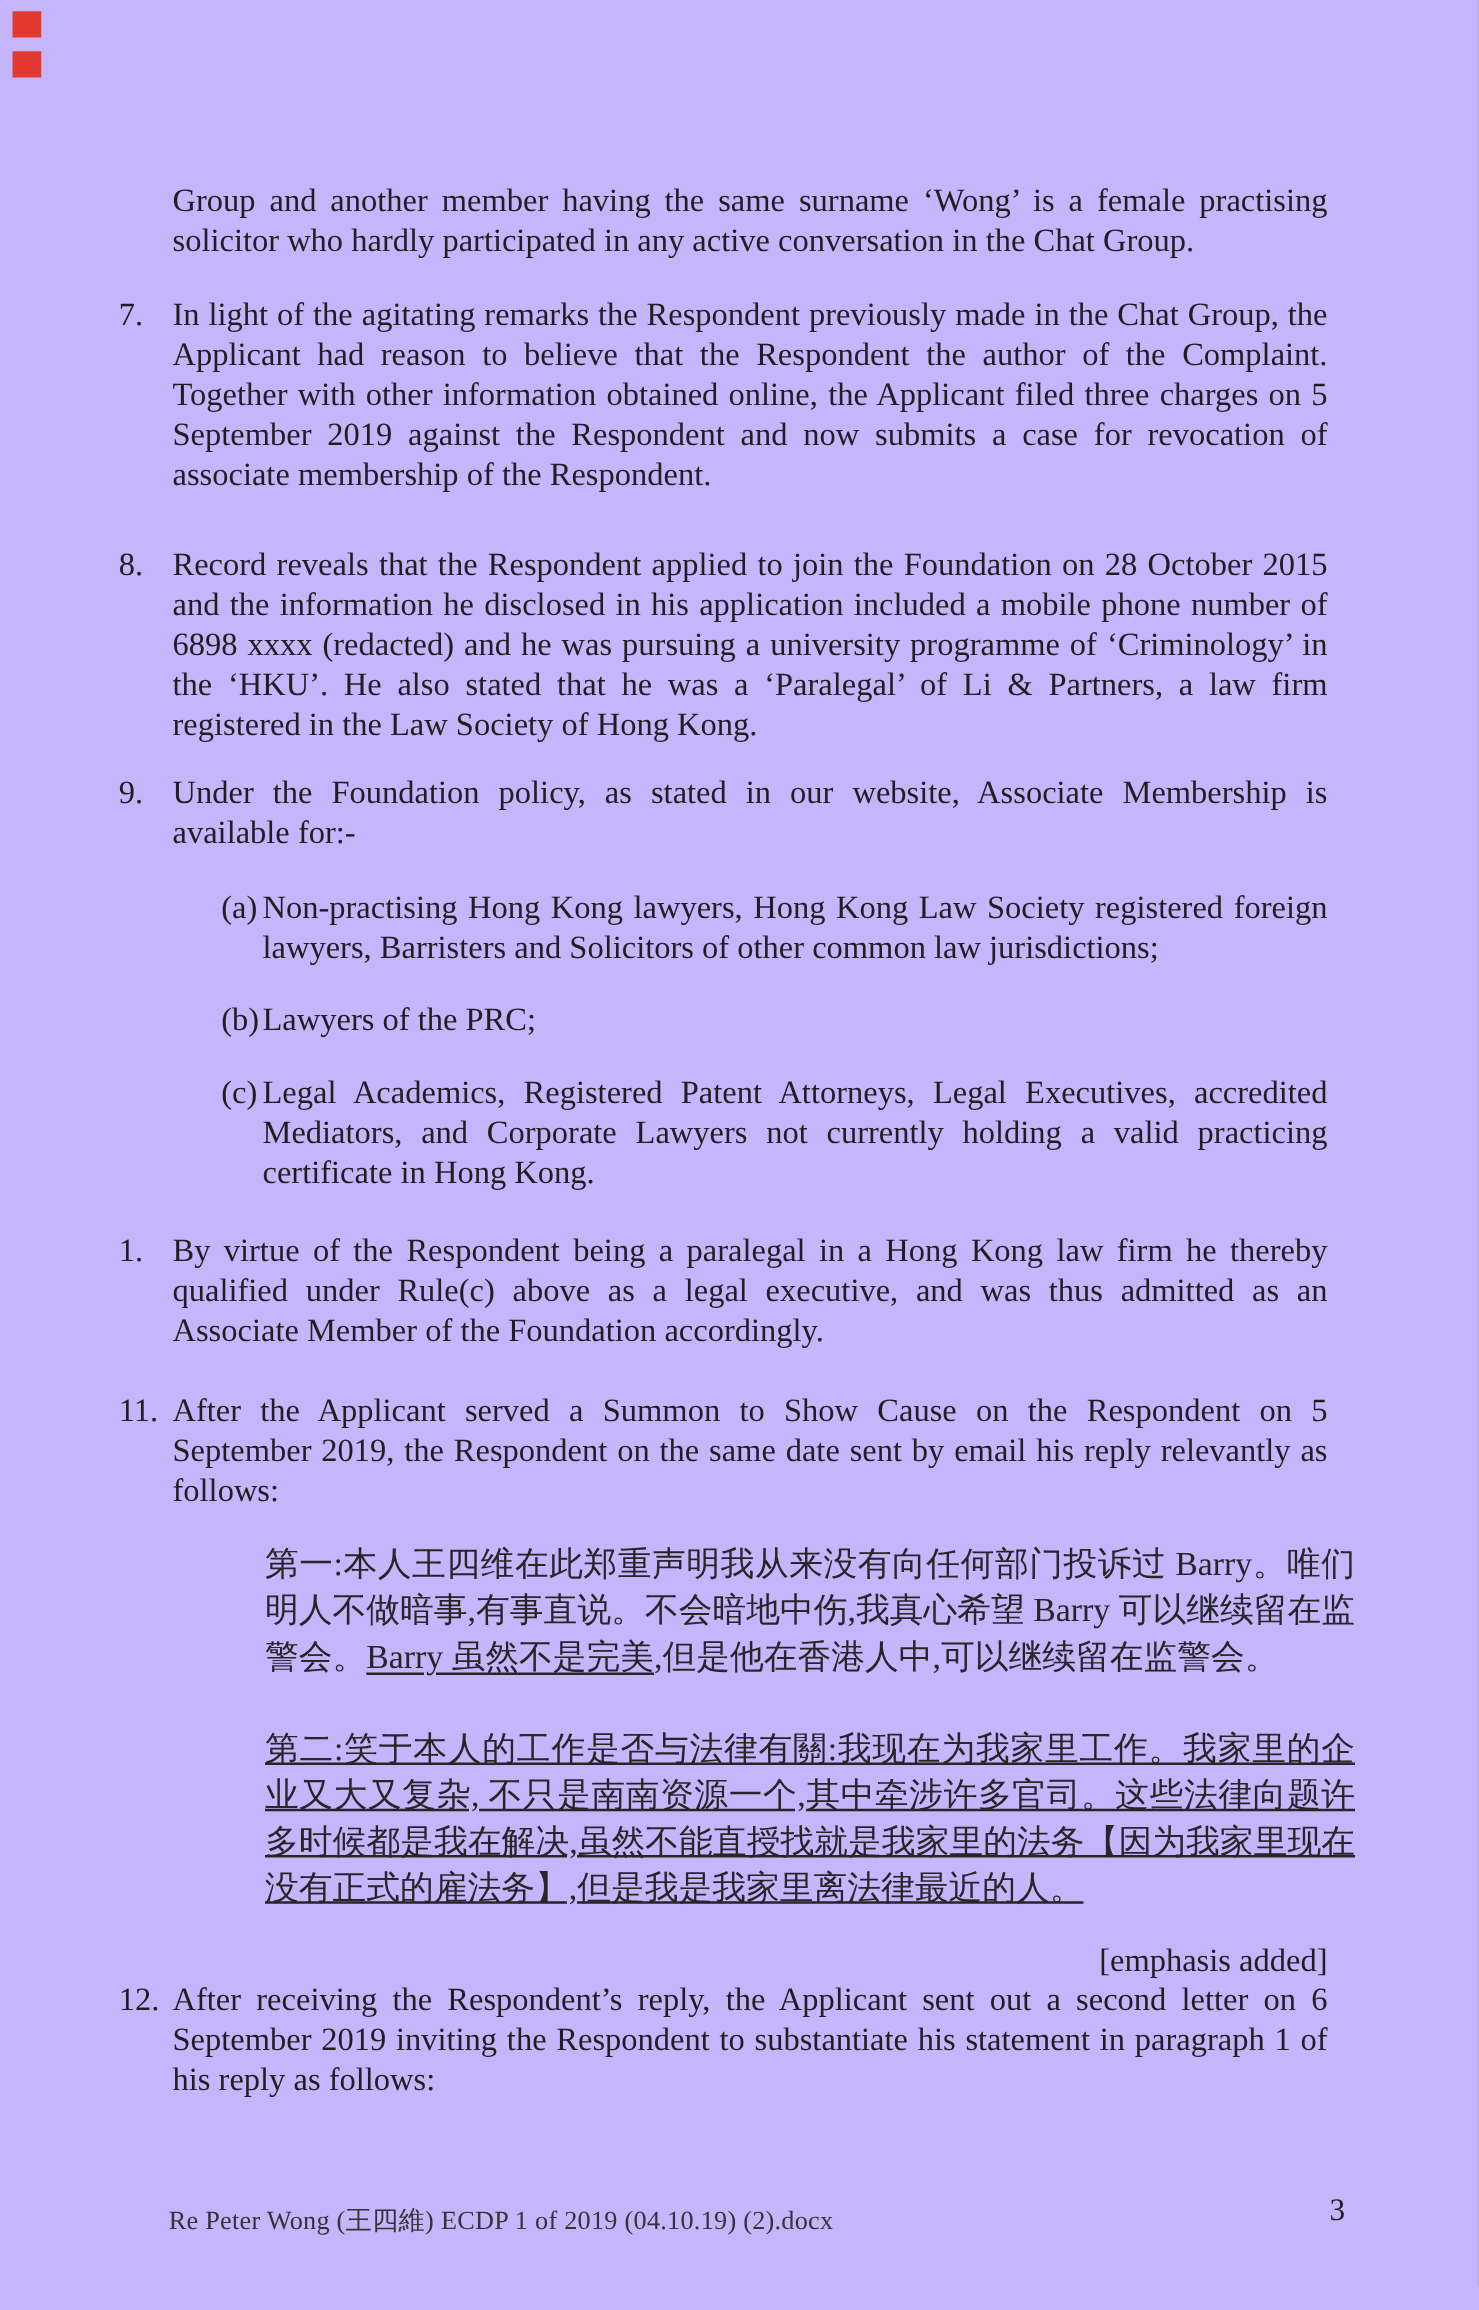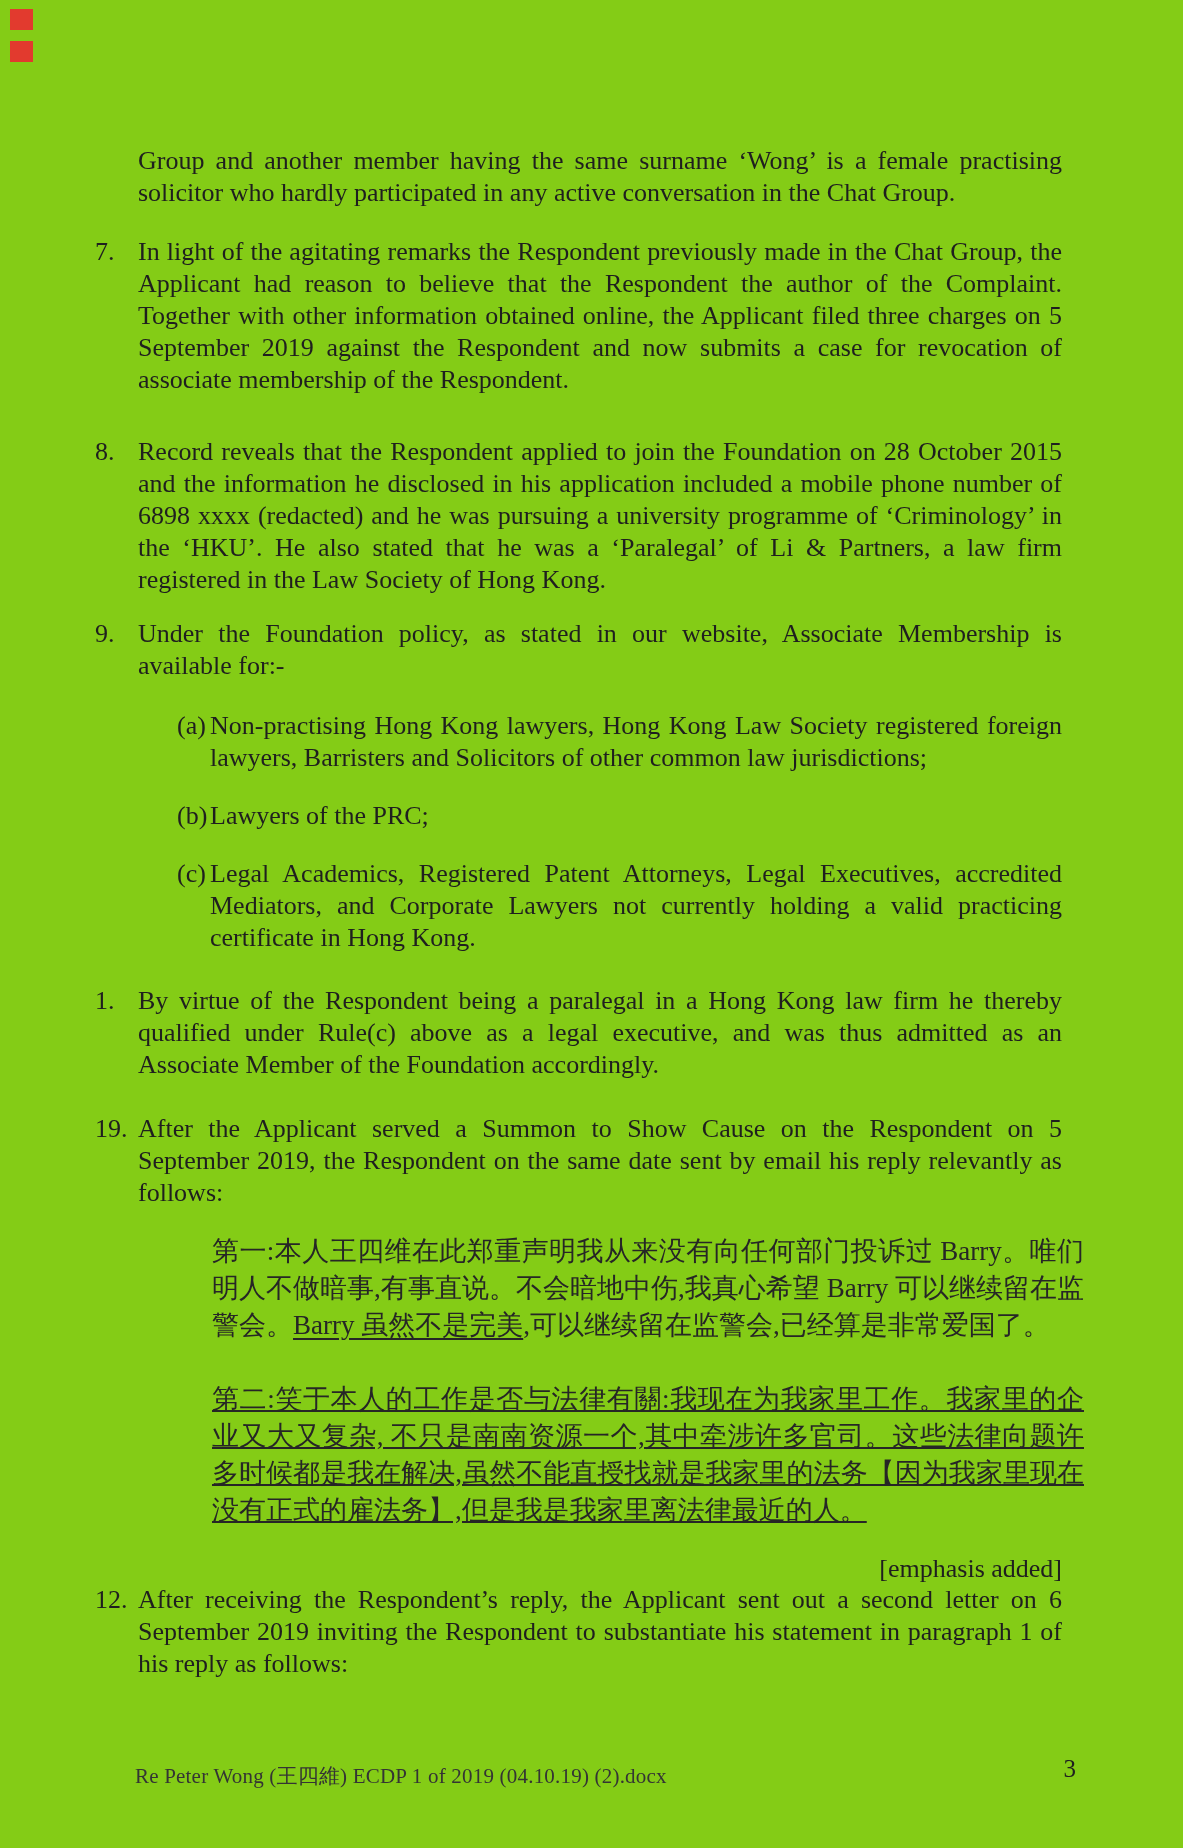--- a/index.html
+++ b/index.html
@@ -1,19 +1,19 @@
 <!DOCTYPE html>
 <html><head>
 <meta charset="utf-8">
 <style>
   html,body{margin:0;padding:0;background:#9a9a9a;}
   .page{
     position:relative;
     width:1183px;height:1848px;
-    background:#84cc16;
+    background:#c4b5fd;
     margin:0 auto;
     font-family:"Liberation Serif","DejaVu Serif",serif;
     color:#1f1f1f;
     overflow:hidden;
   }
   .red-mark{position:absolute;left:10px;width:23px;height:21px;background:#e23a2e;}
   .red-mark.m1{top:9px;}
   .red-mark.m2{top:41px;}
   #content{position:absolute;left:95px;top:145px;width:967px;}
   .body-text{
@@ -93,26 +93,26 @@
         <span>Legal Academics, Registered Patent Attorneys, Legal Executives, accredited Mediators, and Corporate Lawyers not currently holding a valid practicing certificate in Hong Kong.</span>
       </p>
     </div>
 
     <p class="body-text hang p10">
       <span class="num">1.</span>
       <span>By virtue of the Respondent being a paralegal in a Hong Kong law firm he thereby qualified under Rule(c) above as a legal executive, and was thus admitted as an Associate Member of the Foundation accordingly.</span>
     </p>
 
     <p class="body-text hang p11">
-      <span class="num">19.</span>
+      <span class="num">11.</span>
       <span>After the Applicant served a Summon to Show Cause on the Respondent on 5 September 2019, the Respondent on the same date sent by email his reply relevantly as follows:</span>
     </p>
 
     <p class="cn cn1">
-      <span>第一:本人王四维在此郑重声明我从来没有向任何部门投诉过 Barry。唯们明人不做暗事,有事直说。不会暗地中伤,我真心希望 Barry 可以继续留在监警会。</span><span class="cn-underline">Barry 虽然不是完美</span><span>,可以继续留在监警会,已经算是非常爱国了。</span>
+      <span>第一:本人王四维在此郑重声明我从来没有向任何部门投诉过 Barry。唯们明人不做暗事,有事直说。不会暗地中伤,我真心希望 Barry 可以继续留在监警会。</span><span class="cn-underline">Barry 虽然不是完美</span><span>,但是他在香港人中,可以继续留在监警会。</span>
     </p>
 
     <p class="cn cn2">第二:笑于本人的工作是否与法律有關:我现在为我家里工作。我家里的企业又大又复杂, 不只是南南资源一个,其中牵涉许多官司。这些法律向题许多时候都是我在解决,虽然不能直授找就是我家里的法务【因为我家里现在没有正式的雇法务】,但是我是我家里离法律最近的人。</p>
 
     <p class="body-text emphasis">[emphasis added]</p>
 
     <p class="body-text hang p12">
       <span class="num">12.</span>
       <span>After receiving the Respondent’s reply, the Applicant sent out a second letter on 6 September 2019 inviting the Respondent to substantiate his statement in paragraph 1 of his reply as follows:</span>
     </p>

